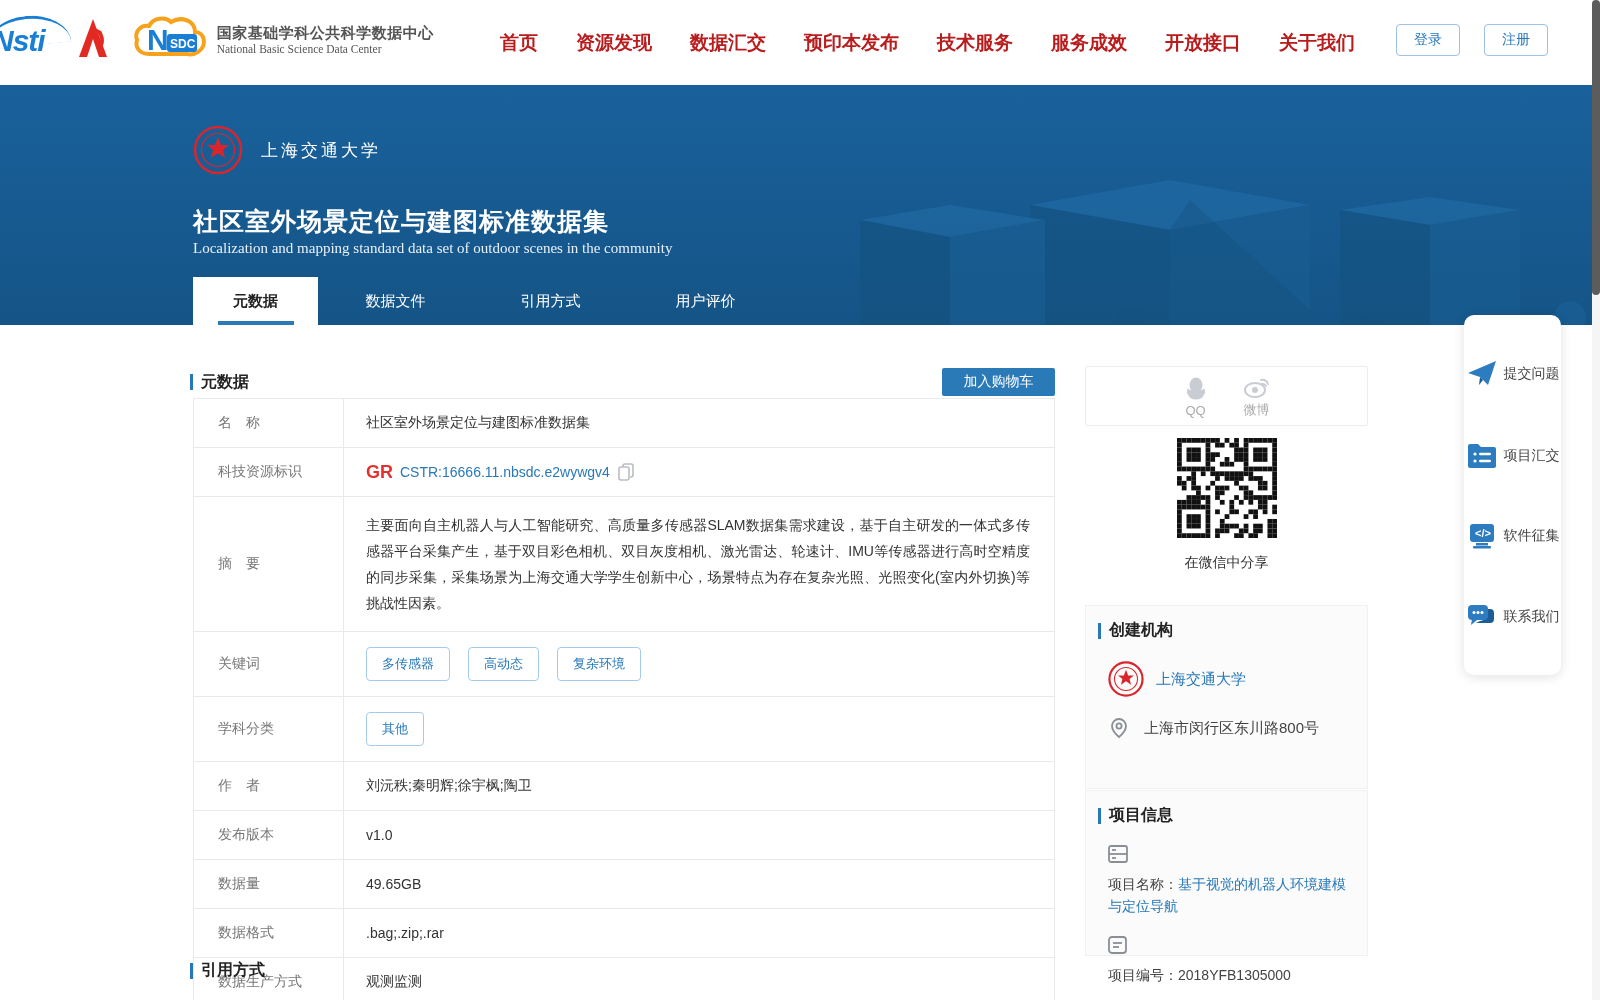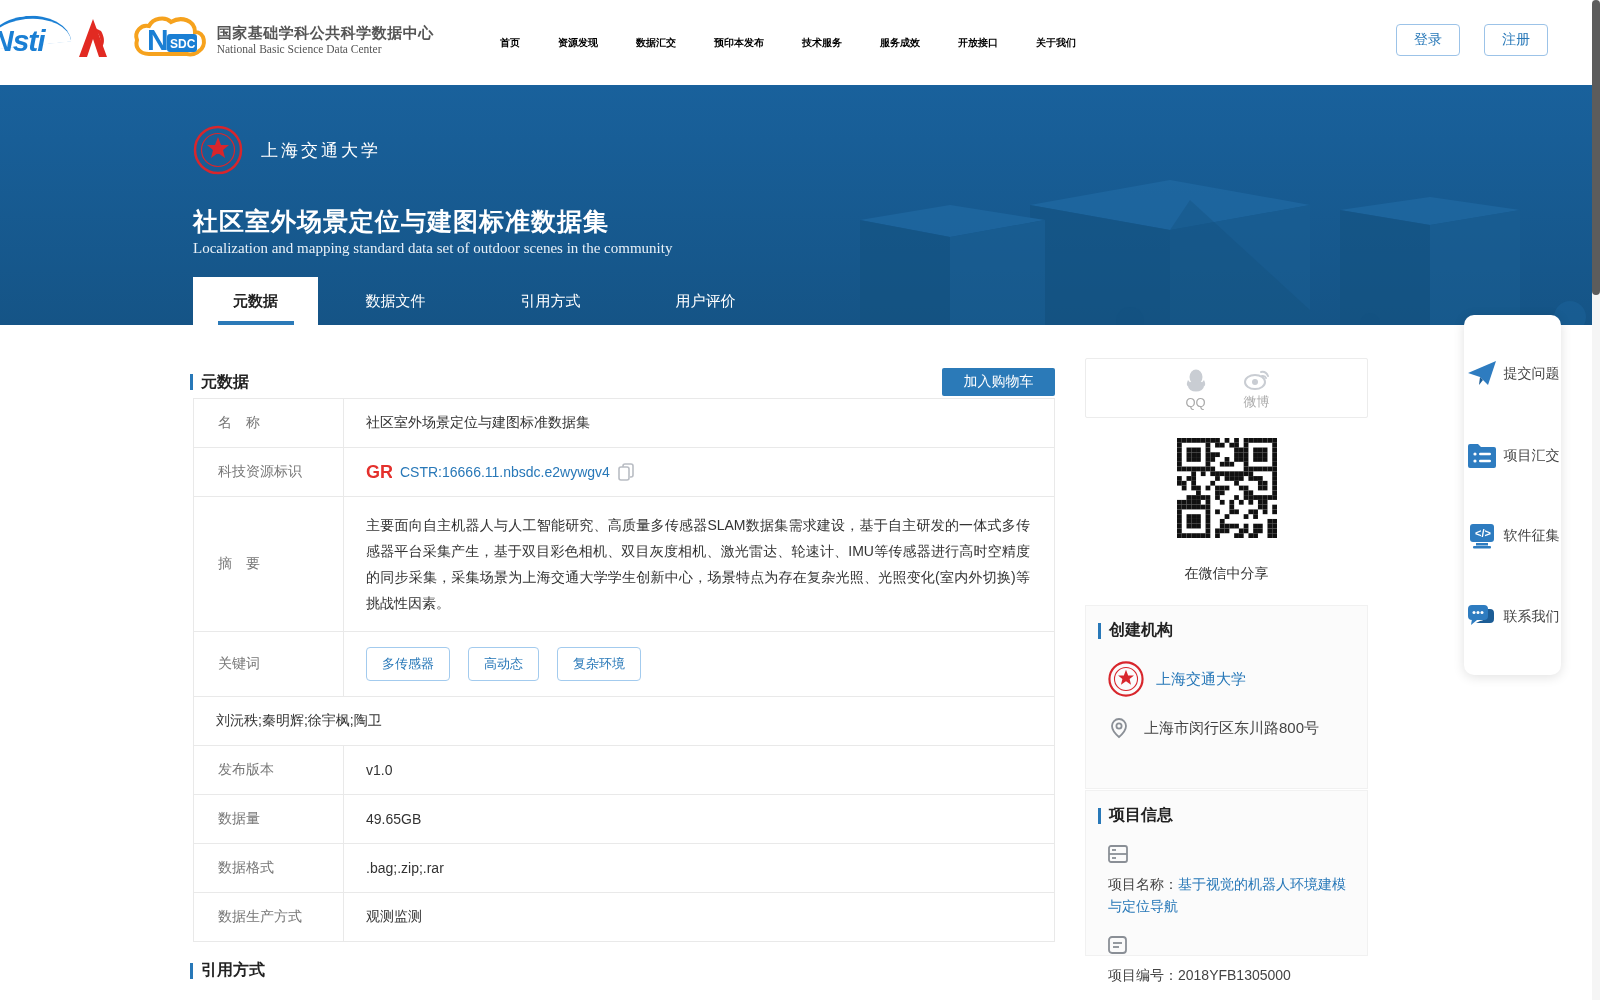--- a/index.html
+++ b/index.html
@@ -11,21 +11,21 @@
   .header { position:absolute; top:0; left:0; width:1600px; height:93px; background:#fff; }
   .logos { position:absolute; left:-14px; top:14px; display:flex; align-items:center; gap:18px; }
   .nsti { font-weight:900; font-style:italic; font-size:30px; color:#1a7fd4; letter-spacing:-1px; position:relative; padding:8px 10px 4px 6px; }
   .nsti .swoosh { position:absolute; left:-2px; top:0; width:86px; height:30px; border:0; border-top:3px solid #1a7fd4; border-radius:50%/100% 100% 0 0; transform:rotate(-6deg); }
   .redmark { width:40px; height:44px; }
   .nsdc { display:flex; align-items:center; gap:8px; }
   .cloud { position:relative; width:78px; height:50px; }
   .nsdc-text .cn { font-size:15px; font-weight:bold; color:#555; letter-spacing:.5px; }
   .nsdc-text .en { font-size:11.5px; color:#555; font-family:"Liberation Serif",serif; }
   .nav { position:absolute; left:500px; top:0; height:85px; display:flex; align-items:center; gap:38px; }
-  .nav a { font-size:10px; font-weight:bold; color:#000000; text-decoration:none; cursor:pointer; white-space:nowrap; }
+  .nav a { font-size:19px; font-weight:bold; color:#b91c1c; text-decoration:none; cursor:pointer; white-space:nowrap; }
   .auth { position:absolute; right:52px; top:24px; display:flex; gap:24px; }
   .auth .btn { width:64px; height:32px; border:1px solid #9cc3e8; border-radius:4px; background:#fff; color:#2878b8; font-size:14px; display:flex; align-items:center; justify-content:center; cursor:pointer; }
 
   
   .scrollbar { position:absolute; right:0; top:0; width:8px; height:1000px; background:#f5f5f5; }
   .scroll-thumb { position:absolute; right:0; top:0; width:8px; height:295px; background:#5c5c5c; border-radius:4px; }
 
   
   .banner { position:absolute; top:85px; left:0; width:1600px; height:240px; background:linear-gradient(180deg,#19619c 0%,#155486 100%); overflow:hidden; }
   .banner svg.deco { position:absolute; right:0; top:0; }
@@ -52,26 +52,26 @@
   .mlabel { width:150px; flex:0 0 150px; border-right:1px solid #e9e9e9; color:#777; font-size:14px; padding:15px 0 15px 24px; display:flex; align-items:center; }
   .mvalue { flex:1; padding:15px 24px 15px 22px; font-size:14px; color:#333; display:flex; align-items:center; flex-wrap:wrap; }
   .mvalue.abstract { line-height:26px; display:block; text-align:justify; color:#333; }
   .tag { display:inline-flex; align-items:center; justify-content:center; border:1px solid #a3cbee; color:#2878b8; border-radius:4px; font-size:13px; padding:7px 15px; margin-right:18px; cursor:pointer; background:#fff; }
   .cstr-link { color:#2878b8; text-decoration:none; cursor:pointer; margin:0 8px 0 8px; font-size:14px; }
   .copy-ic { cursor:pointer; }
 
   .cite-head { position:absolute; left:190px; top:960px; }
 
   
-  .share-box { position:absolute; left:1085px; top:358px; width:283px; height:60px; border:1px solid #ececec; border-radius:2px; display:flex; align-items:center; justify-content:center; gap:34px; background:#fff;text-align:right; }
+  .share-box { position:absolute; left:1085px; top:366px; width:283px; height:60px; border:1px solid #ececec; border-radius:2px; display:flex; align-items:center; justify-content:center; gap:34px; background:#fff;text-align:right; }
   .share-item { display:flex; flex-direction:column; align-items:center; gap:2px; cursor:pointer; }
   .share-item .lbl { font-size:13px; color:#aaa; }
   .qr-wrap { position:absolute; left:1085px; top:438px; width:283px; text-align:center; }
   .qr { display:inline-block; width:100px; height:100px; }
-  .qr-caption { margin-top:23px; font-size:14px; color:#333; }
+  .qr-caption { margin-top:12px; font-size:14px; color:#333; }
 
   .side-box { position:absolute; left:1085px; width:283px; background:#fbfbfb; border:1px solid #f1f1f1; }
   .side-box .section-head { padding:14px 0 0 12px; }
   .org-box { top:605px; height:184px; }
   .org-line { display:flex; align-items:center; margin:20px 0 0 22px; gap:12px; }
   .org-link { color:#2878b8; font-size:15px; text-decoration:none; cursor:pointer; }
   .addr-line { display:flex; align-items:center; margin:20px 0 0 22px; gap:14px; font-size:15px; color:#444; }
   .proj-box { top:790px; height:166px; }
   .proj-line { display:flex; margin:18px 12px 0 22px; gap:4px; font-size:14px; color:#444; line-height:22px;flex-direction:column; }
   .proj-line .ic { flex:0 0 22px; padding-top:1px; }
@@ -198,20 +198,27 @@
     </div>
     <div class="mrow">
       <div class="mlabel">关键词</div>
       <div class="mvalue">
         <span class="tag">多传感器</span>
         <span class="tag">高动态</span>
         <span class="tag">复杂环境</span>
       </div>
     </div>
     <div class="mrow">
+      <div class="mlabel">学科分类</div>
+      <div class="mvalue">
+        <span class="tag">其他</span>
+      </div>
+    </div>
+    <div class="mrow">
+      <div class="mlabel">作　者</div>
       <div class="mvalue">刘沅秩;秦明辉;徐宇枫;陶卫</div>
     </div>
     <div class="mrow">
       <div class="mlabel">发布版本</div>
       <div class="mvalue">v1.0</div>
     </div>
     <div class="mrow">
       <div class="mlabel">数据量</div>
       <div class="mvalue">49.65GB</div>
     </div>

